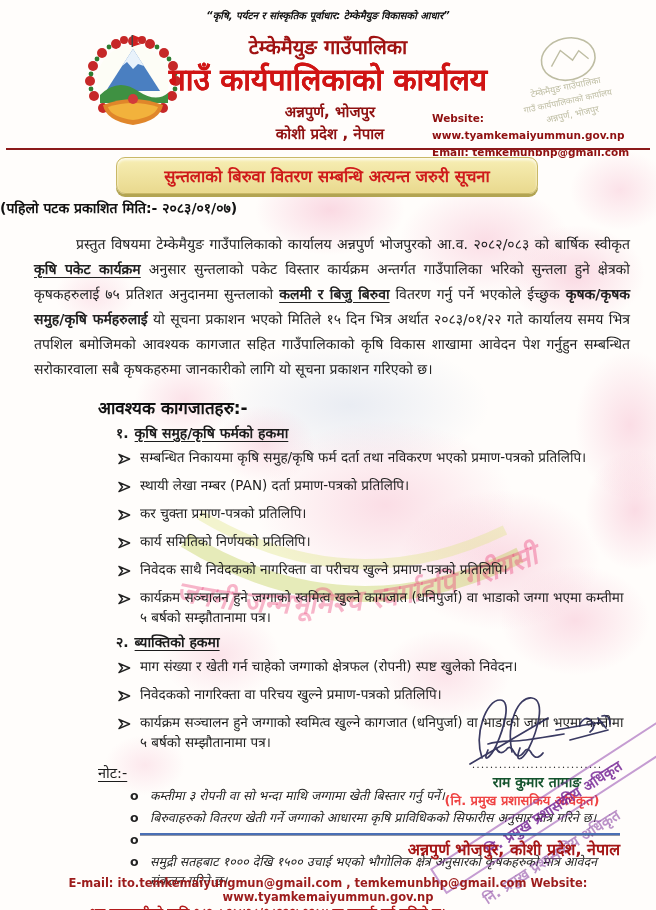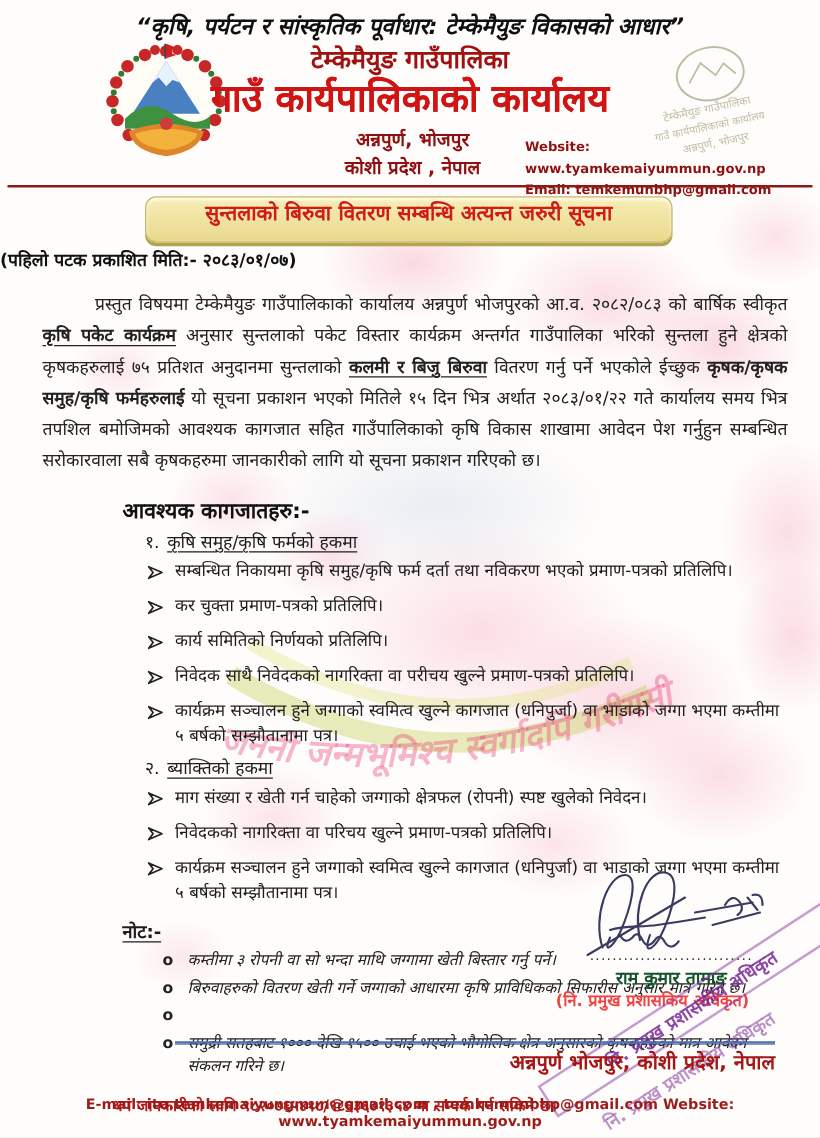--- a/index.html
+++ b/index.html
@@ -22,50 +22,50 @@
       radial-gradient(closest-side, rgba(241,148,180,.30), rgba(241,148,180,0)) 500px 565px / 150px 110px no-repeat,
       radial-gradient(closest-side, rgba(241,148,180,.24), rgba(241,148,180,0)) 160px 610px / 120px 90px no-repeat,
       radial-gradient(closest-side, rgba(241,148,180,.24), rgba(241,148,180,0)) 380px 630px / 130px 90px no-repeat,
       radial-gradient(closest-side, rgba(241,148,180,.22), rgba(241,148,180,0)) 55px 265px / 80px 60px no-repeat,
       radial-gradient(closest-side, rgba(241,148,180,.26), rgba(241,148,180,0)) 570px 150px / 100px 80px no-repeat,
       radial-gradient(closest-side, rgba(241,148,180,.20), rgba(241,148,180,0)) 105px 735px / 80px 60px no-repeat,
       radial-gradient(closest-side, rgba(120,150,200,.16), rgba(120,150,200,0)) 210px 340px / 280px 130px no-repeat;
   }
   .wm svg{position:absolute;left:0;top:0;}
   
-  .slogan{position:absolute;top:8px;left:0;right:0;text-align:center;font-size:18px;font-weight:bold;font-style:italic;color:#101010;}
+  .slogan{position:absolute;top:8px;left:0;right:0;text-align:center;font-size:10px;font-weight:bold;font-style:italic;color:#101010;}
   .logo{position:absolute;left:78px;top:33px;}
   .hdr-stamp{position:absolute;left:516px;top:34px;opacity:.55;transform:rotate(-12deg);color:#7d7d52;}
   .hdr-center{position:absolute;left:120px;right:120px;top:36px;text-align:center;}
   .muni-name{font-size:20px;font-weight:bold;color:#a01212;line-height:1.15;}
   .office-name{font-size:30px;font-weight:bold;color:#d01414;line-height:1.25;margin-top:2px;text-shadow:0 0 .5px #d01414;}
   .addr{position:absolute;left:200px;width:260px;top:102px;text-align:center;font-size:15px;font-weight:bold;color:#8f1010;line-height:1.45;}
-  .weblinks{position:absolute;left:420px;top:110px;width:220px;font-size:10.5px;font-weight:bold;color:#8f1010;line-height:1.6;}
+  .weblinks{position:absolute;left:432px;top:110px;width:220px;font-size:10.5px;font-weight:bold;color:#8f1010;line-height:1.6;}
   .hdr-rule{position:absolute;left:6px;right:6px;top:148px;border-top:2px solid #8b1a1a;}
   
   .title-box{
     position:absolute;left:116px;top:157px;width:420px;height:35px;
     background:linear-gradient(#f7eeb4,#e9d98e);
     border:1px solid #c9b867;border-radius:9px;
     box-shadow:0 3px 0 #b2a452, inset 0 2px 3px rgba(255,255,255,.8);
-    display:flex;align-items:flex-start;justify-content:center;
+    display:flex;align-items:center;justify-content:center;
   }
   .title-box span{font-size:16.5px;font-weight:bold;color:#cf1b1b;}
   .pubdate{position:absolute;left:0;right:0;top:198px;font-size:14px;font-weight:bold;color:#111;}
   
   .content{position:absolute;left:34px;right:26px;top:218px;}
   .intro{font-size:14px;line-height:25px;text-align:justify;text-indent:42px;color:#222;}
   .seg-u{text-decoration:underline;text-underline-offset:3px;font-weight:600;}
   .seg-b{font-weight:bold;}
   .req-heading{margin:11px 0 4px 64px;font-size:17px;font-weight:bold;color:#111;}
-  .sec-title{margin:4px 0 2px 82px;font-size:14px;font-weight:normal;}
+  .sec-title{margin:4px 0 2px 82px;font-size:14px;font-weight:bold;}
   .sec-title .t{text-decoration:underline;text-underline-offset:3px;margin-left:6px;}
   .item{display:flex;margin:5px 0 5px 84px;font-size:13.5px;line-height:20px;color:#1d1d1d;}
   .item .ar{flex:0 0 22px;padding-top:3px;}
-  .note-heading{margin:10px 0 4px 64px;font-size:14.5px;font-weight:bold;text-decoration:underline;text-underline-offset:3px;}
+  .note-heading{margin:10px 0 4px 64px;font-size:14.5px;font-weight:normal;text-decoration:underline;text-underline-offset:3px;}
   .nitem{display:flex;margin:3px 0 3px 96px;font-size:12.5px;line-height:19px;font-style:italic;color:#222;}
   .nitem .o{flex:0 0 20px;font-weight:bold;font-style:normal;}
   .contact-line{margin:14px 0 0 56px;font-size:12.5px;font-weight:bold;color:#b41b1b;}
   
   .sig{position:absolute;right:14px;top:694px;width:210px;text-align:center;}
   .sig svg{display:block;margin:0 auto -8px auto;}
   .sig .dots{font-size:11px;letter-spacing:1px;color:#333;line-height:10px;}
   .sig .name{font-size:14px;font-weight:bold;color:#14532d;margin-top:2px;}
   .sig .role{font-size:13px;font-weight:bold;color:#ef4444;white-space:nowrap;margin-left:-30px;}
   .stamp-box{
@@ -191,20 +191,26 @@
     <div class="item">
       <span class="ar"><svg width="13" height="12" viewBox="0 0 14 12">
             <path d="M1 1 L12.5 6 L1 11 L4.8 6 Z" fill="none" stroke="#222" stroke-width="1.5" stroke-linejoin="round"></path>
           </svg></span>
       <span>सम्बन्धित निकायमा कृषि समुह/कृषि फर्म दर्ता तथा नविकरण भएको प्रमाण-पत्रको प्रतिलिपि।</span>
     </div>
     <div class="item">
       <span class="ar"><svg width="13" height="12" viewBox="0 0 14 12">
             <path d="M1 1 L12.5 6 L1 11 L4.8 6 Z" fill="none" stroke="#222" stroke-width="1.5" stroke-linejoin="round"></path>
           </svg></span>
+      <span>स्थायी लेखा नम्बर (PAN) दर्ता प्रमाण-पत्रको प्रतिलिपि।</span>
+    </div>
+    <div class="item">
+      <span class="ar"><svg width="13" height="12" viewBox="0 0 14 12">
+            <path d="M1 1 L12.5 6 L1 11 L4.8 6 Z" fill="none" stroke="#222" stroke-width="1.5" stroke-linejoin="round"></path>
+          </svg></span>
       <span>कर चुक्ता प्रमाण-पत्रको प्रतिलिपि।</span>
     </div>
     <div class="item">
       <span class="ar"><svg width="13" height="12" viewBox="0 0 14 12">
             <path d="M1 1 L12.5 6 L1 11 L4.8 6 Z" fill="none" stroke="#222" stroke-width="1.5" stroke-linejoin="round"></path>
           </svg></span>
       <span>कार्य समितिको निर्णयको प्रतिलिपि।</span>
     </div>
     <div class="item">
       <span class="ar"><svg width="13" height="12" viewBox="0 0 14 12">

